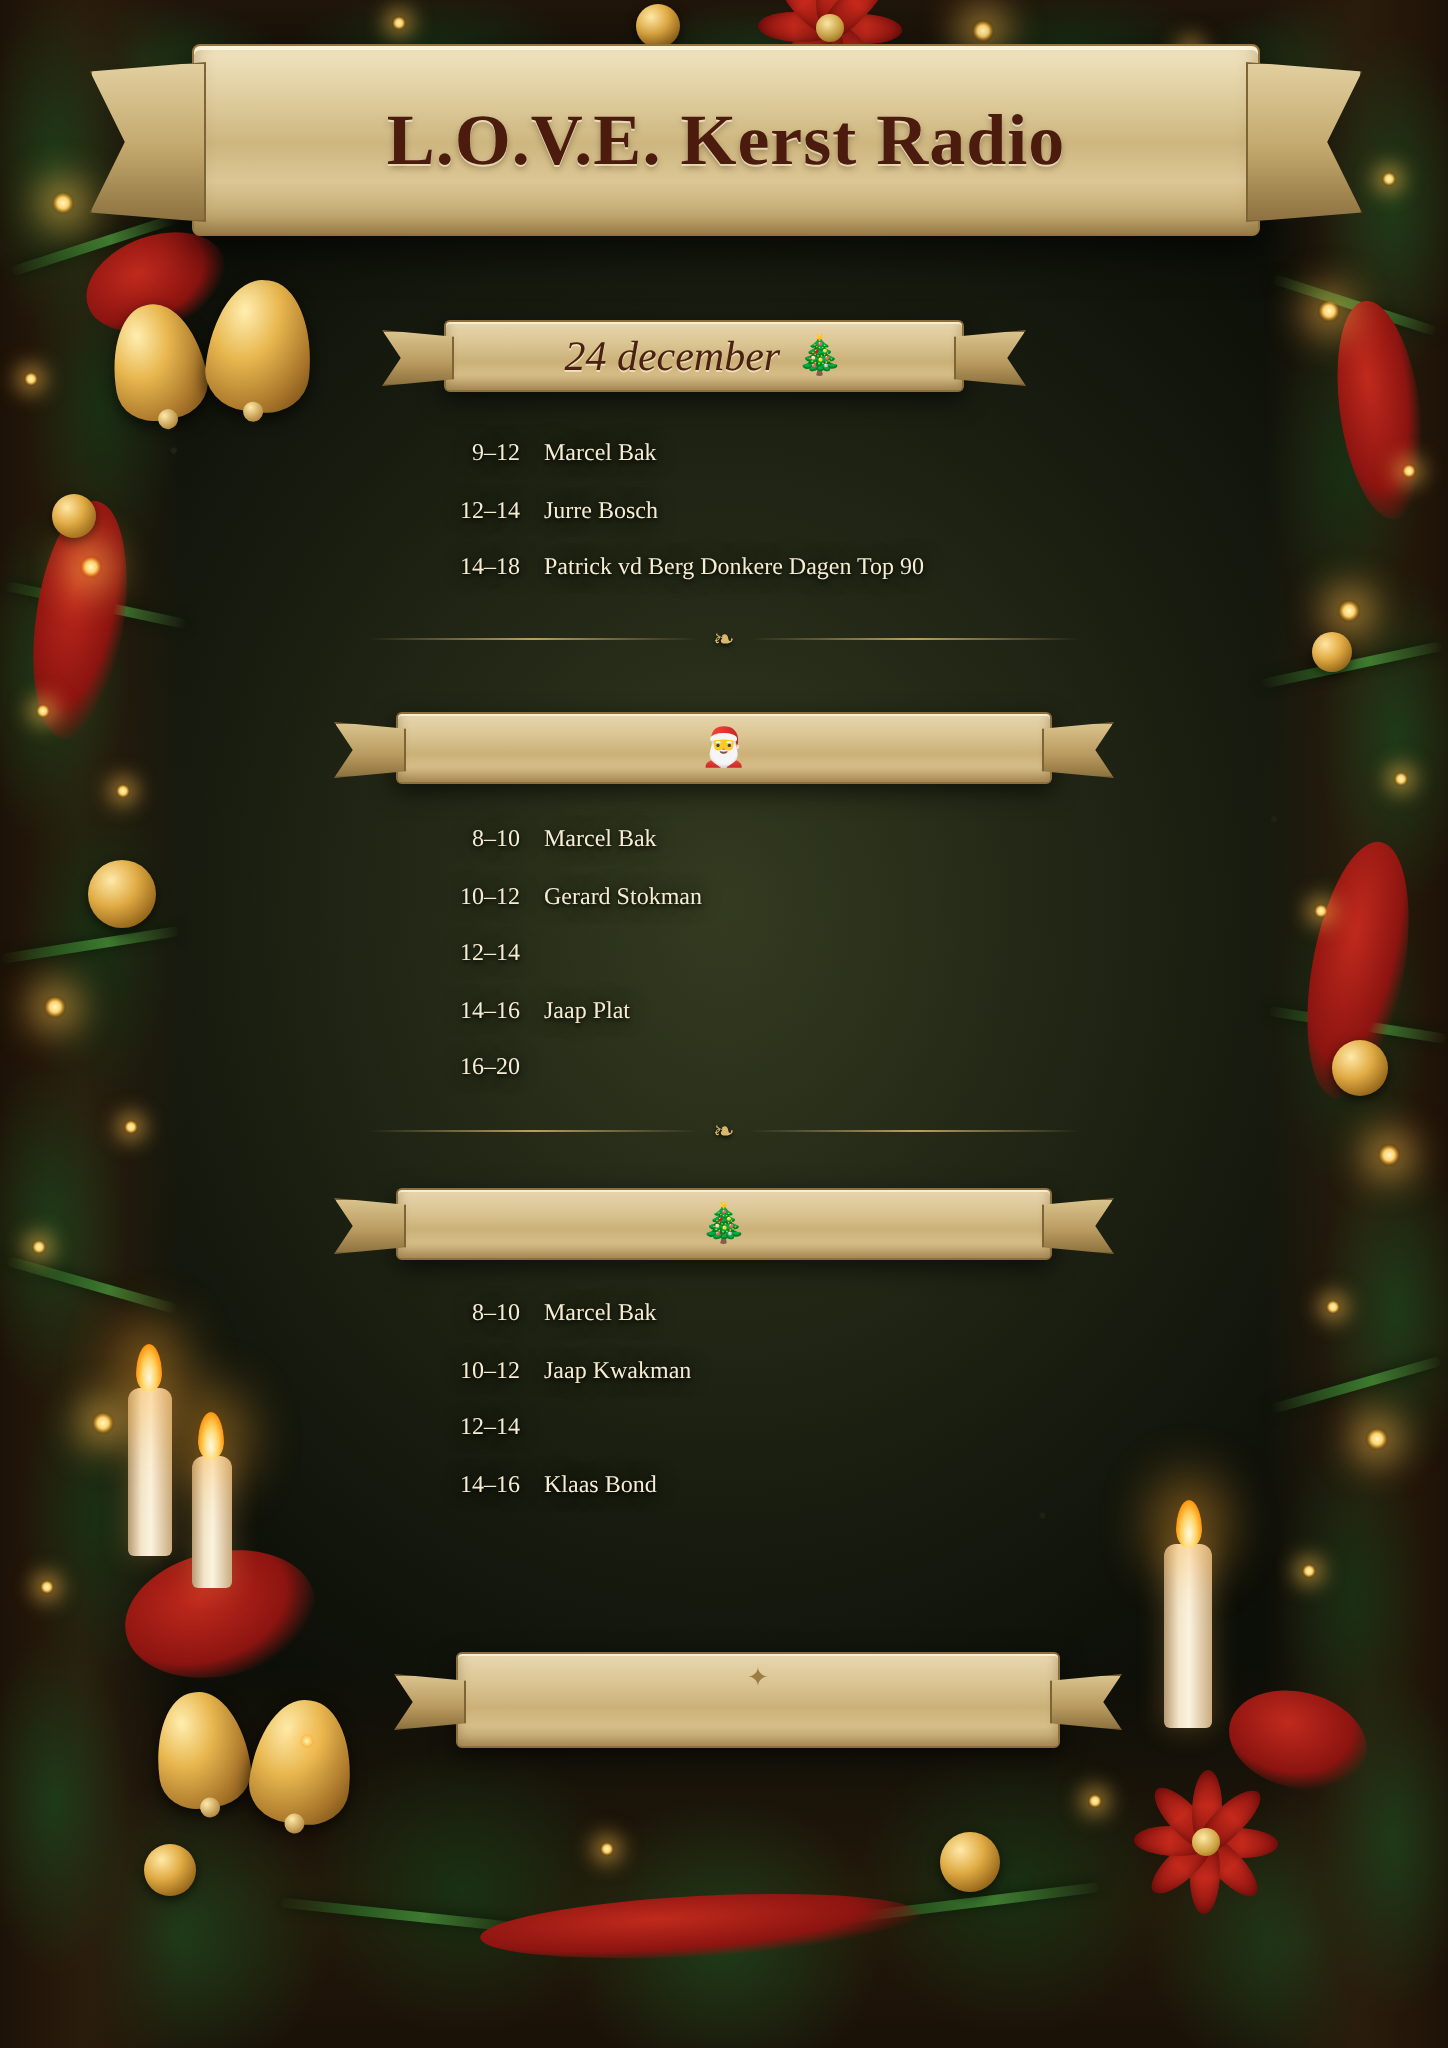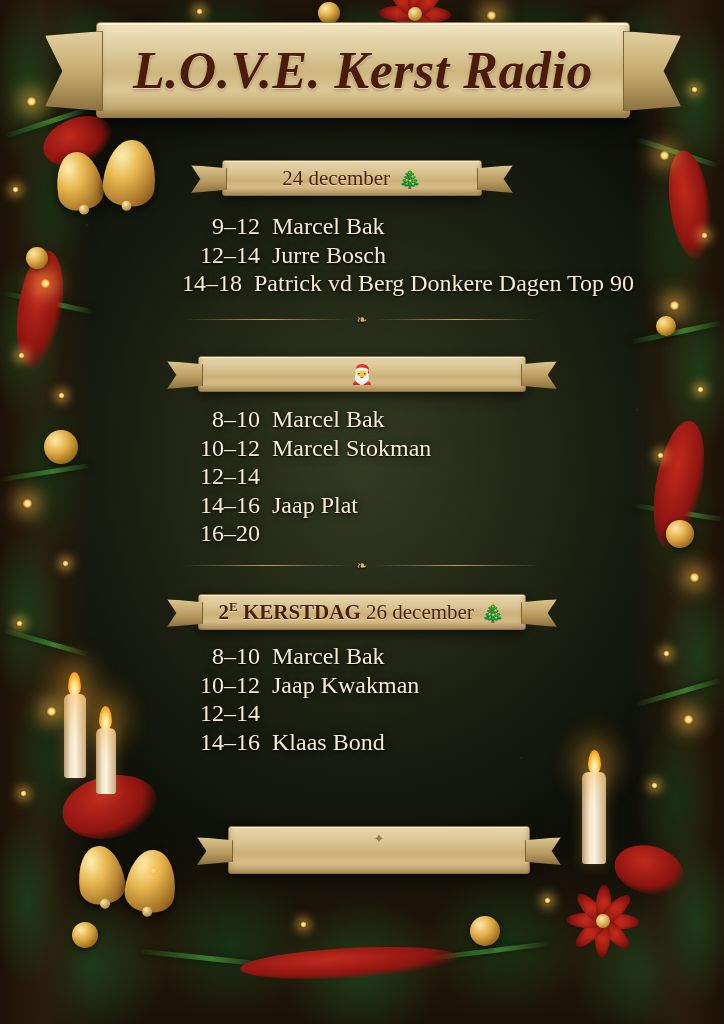--- a/index.html
+++ b/index.html
@@ -236,23 +236,22 @@
   #title-banner::before { left: -52px; clip-path: polygon(0 6%, 100% 0, 100% 100%, 0 94%, 30% 50%); }
   #title-banner::after  { right: -52px; clip-path: polygon(100% 6%, 0 0, 0 100%, 100% 94%, 70% 50%); }
 
   #title-text {
     position: absolute;
     inset: 0;
     display: flex;
     align-items: center;
     justify-content: center;
     font-family: "Liberation Serif", serif;
-    font-style: italic;
     font-weight: bold;
-    font-size: 52px;
+    font-size: 36px;
     letter-spacing: 0.5px;
     color: #4b1c0d;
     text-shadow: 0 1px 0 rgba(255,245,215,0.65), 0 2px 3px rgba(70,40,12,0.35);
     white-space: nowrap;
   }
 
   
   .day-banner {
     height: 34px;
     border-radius: 3px;
@@ -261,33 +260,33 @@
     justify-content: center;
     gap: 8px;
   }
   .day-banner-text {
     font-size: 21px;
     color: #4a2110;
     white-space: nowrap;
     text-shadow: 0 1px 0 rgba(255,248,222,0.6);
   }
   .day-banner-text .bold { font-weight: bold; font-style: normal; }
-  .day-banner-text .ital { }
+  .day-banner-text .ital { font-style: italic; }
   .day-banner-text sup { font-size: 13px; font-weight: bold; }
   .day-icon { font-size: 19px; line-height: 1; }
 
   
   .schedule {
     position: absolute;
     color: #f6ecd2;
   }
   .slot {
     display: flex;
     align-items: center;
-    font-size: 24px;
+    font-size: 12px;
     line-height: 28.5px;
     text-shadow: 0 1px 2px rgba(0,0,0,0.85), 0 0 10px rgba(0,0,0,0.6);
   }
   .slot .time {
     width: 78px;
     text-align: right;
     padding-right: 12px;
     white-space: nowrap;
   }
   .slot .name { white-space: nowrap; }
@@ -462,44 +461,41 @@
     <span class="day-icon">🎅</span>
   </div>
 
   <div class="schedule" style="left:182px; top:405px; width:420px;">
     <div class="slot">
       <span class="time">8–10</span>
       <span class="name">Marcel Bak</span>
     </div>
     <div class="slot">
       <span class="time">10–12</span>
-      <span class="name">Marcel Stokman</span>
+      <span class="name">Gerard Stokman</span>
     </div>
     <div class="slot">
       <span class="time">12–14</span>
     </div>
     <div class="slot">
       <span class="time">14–16</span>
       <span class="name">Jaap Plat</span>
     </div>
     <div class="slot">
       <span class="time">16–20</span>
     </div>
   </div>
 
   <div class="divider" style="left:184px; top:558px; width:356px;">
     <span class="line"></span>
     <span class="orn">❧</span>
     <span class="line"></span>
   </div>
 
   <div class="banner day-banner" style="left:198px; top:594px; width:326px;">
-    <span class="day-banner-text">
-      <span class="bold">2</span><sup>E</sup><span class="bold"> KERSTDAG </span><span class="ital">26 december</span>
-    </span>
     <span class="day-icon">🎄</span>
   </div>
 
   <div class="schedule" style="left:182px; top:642px; width:420px;">
     <div class="slot">
       <span class="time">8–10</span>
       <span class="name">Marcel Bak</span>
     </div>
     <div class="slot">
       <span class="time">10–12</span>

